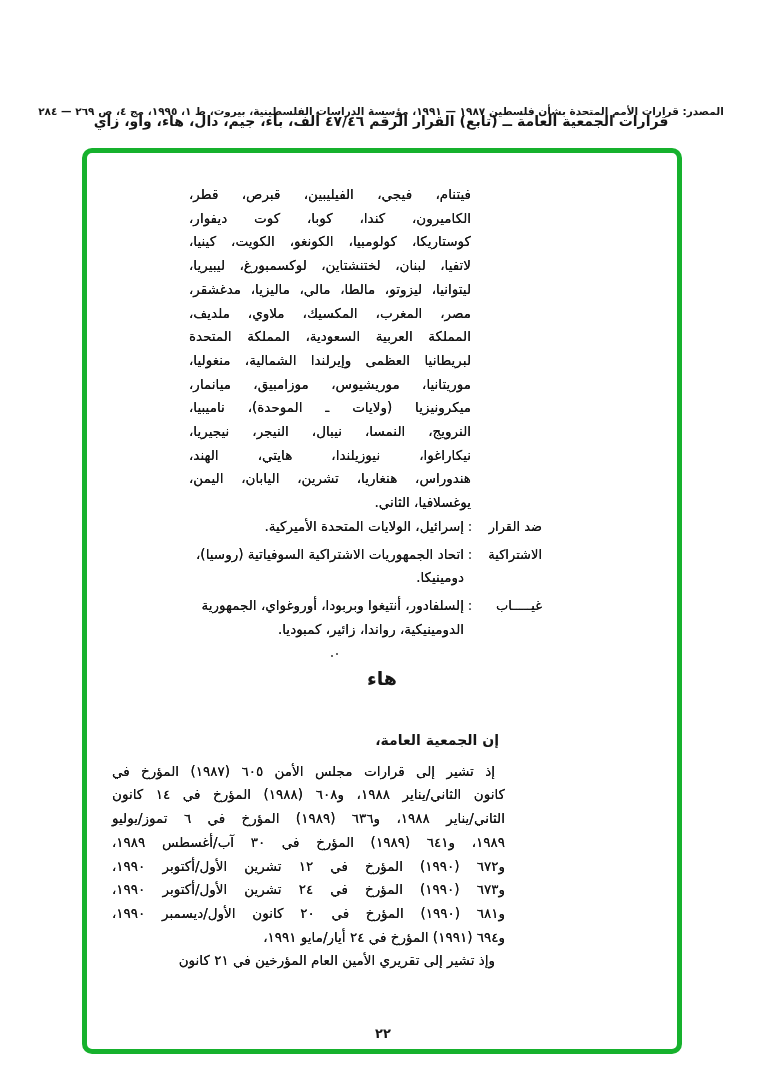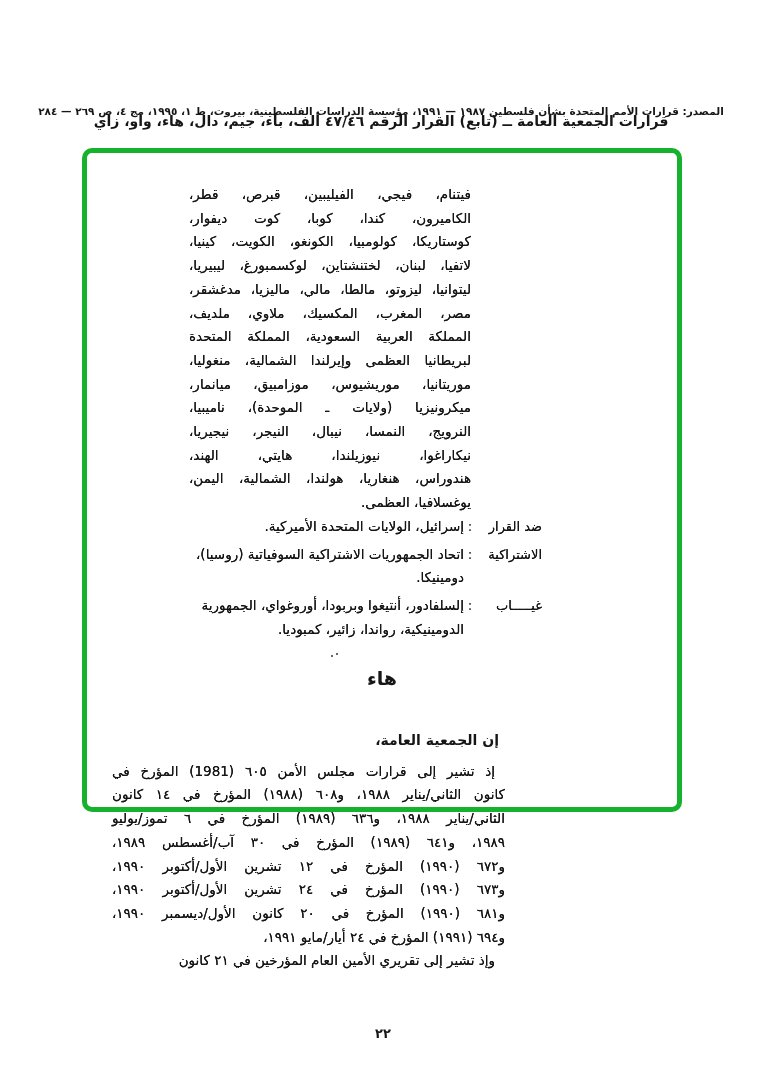--- a/index.html
+++ b/index.html
@@ -23,21 +23,21 @@
   }
   .source-line {
     position:absolute; top:105px; right:0; left:0;
     text-align:center;
     font-size:10.5px; font-weight:bold;
     white-space:nowrap;
   }
   .gbox {
     position:absolute;
     left:82px; top:148px;
-    width:600px; height:664px;
+    width:600px; height:906px;
     border:5px solid var(--green);
     border-radius:10px;
     background:#fff;
     text-decoration:underline;
   }
   
   .countries {
     position:absolute; top:30px; right:206px; width:282px;
   }
   .cline {
@@ -127,22 +127,22 @@
     <div class="cline">كوستاريكا، كولومبيا، الكونغو، الكويت، كينيا،</div>
     <div class="cline">لاتفيا، لبنان، لختنشتاين، لوكسمبورغ، ليبيريا،</div>
     <div class="cline">ليتوانيا، ليزوتو، مالطا، مالي، ماليزيا، مدغشقر،</div>
     <div class="cline">مصر، المغرب، المكسيك، ملاوي، ملديف،</div>
     <div class="cline">المملكة العربية السعودية، المملكة المتحدة</div>
     <div class="cline">لبريطانيا العظمى وإيرلندا الشمالية، منغوليا،</div>
     <div class="cline">موريتانيا، موريشيوس، موزامبيق، ميانمار،</div>
     <div class="cline">ميكرونيزيا (ولايات ـ الموحدة)، ناميبيا،</div>
     <div class="cline">النرويج، النمسا، نيبال، النيجر، نيجيريا،</div>
     <div class="cline">نيكاراغوا، نيوزيلندا، هايتي، الهند،</div>
-    <div class="cline">هندوراس، هنغاريا، هولندا، الشمالية، اليمن،</div>
-    <div class="cline end">يوغسلافيا، العظمى.</div>
+    <div class="cline">هندوراس، هنغاريا، تشرين، اليابان، اليمن،</div>
+    <div class="cline end">يوغسلافيا، الثاني.</div>
   </div>
 
   <div class="votes">
     <div class="vote">
       <span class="vlabel">ضد القرار</span>
       <span class="vsep">:</span>
       <div class="vlines">
         <div class="vline end">إسرائيل، الولايات المتحدة الأميركية.</div>
       </div>
     </div>
@@ -166,21 +166,21 @@
 
   <div class="speck">
       <i></i>
       <i></i>
     </div>
 
   <div class="section-letter">هاء</div>
 
   <div class="paras">
     <div class="preamble-heading">إن الجمعية العامة،</div>
-    <div class="pline indent">إذ تشير إلى قرارات مجلس الأمن ٦٠٥ (1981) المؤرخ في</div>
+    <div class="pline indent">إذ تشير إلى قرارات مجلس الأمن ٦٠٥ (١٩٨٧) المؤرخ في</div>
     <div class="pline">كانون الثاني/يناير ١٩٨٨، و٦٠٨ (١٩٨٨) المؤرخ في ١٤ كانون</div>
     <div class="pline">الثاني/يناير ١٩٨٨، و٦٣٦ (١٩٨٩) المؤرخ في ٦ تموز/يوليو</div>
     <div class="pline">١٩٨٩، و٦٤١ (١٩٨٩) المؤرخ في ٣٠ آب/أغسطس ١٩٨٩،</div>
     <div class="pline">و٦٧٢ (١٩٩٠) المؤرخ في ١٢ تشرين الأول/أكتوبر ١٩٩٠،</div>
     <div class="pline">و٦٧٣ (١٩٩٠) المؤرخ في ٢٤ تشرين الأول/أكتوبر ١٩٩٠،</div>
     <div class="pline">و٦٨١ (١٩٩٠) المؤرخ في ٢٠ كانون الأول/ديسمبر ١٩٩٠،</div>
     <div class="pline end">و٦٩٤ (١٩٩١) المؤرخ في ٢٤ أيار/مايو ١٩٩١،</div>
     <div class="pline indent end">وإذ تشير إلى تقريري الأمين العام المؤرخين في ٢١ كانون</div>
   </div>
 

